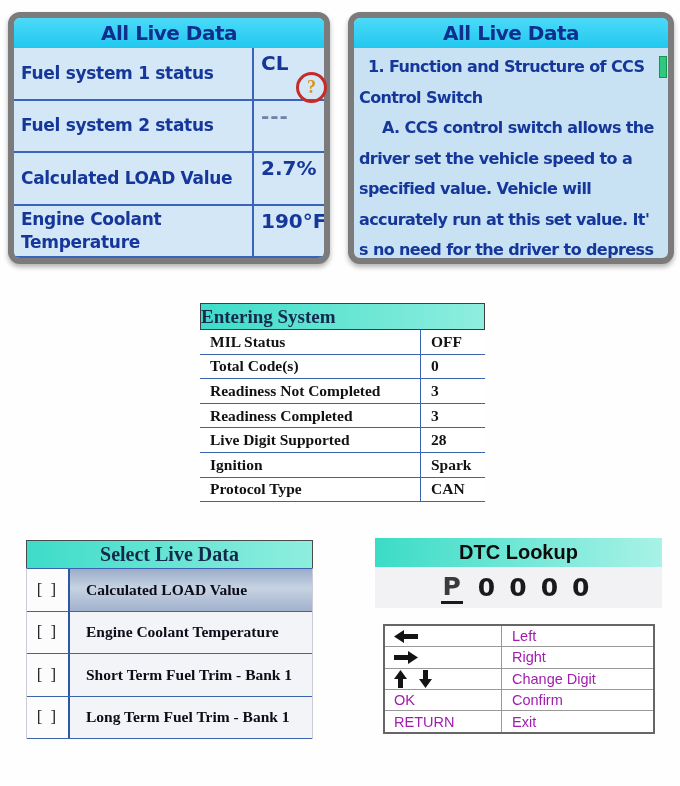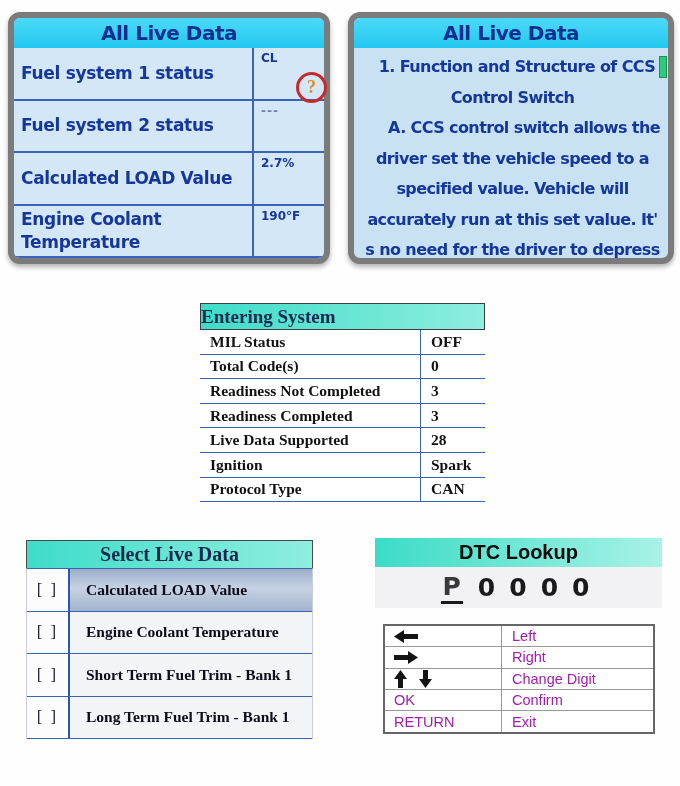--- a/index.html
+++ b/index.html
@@ -16,31 +16,31 @@
   .cyan-header { height:30px; line-height:30px; text-align:center;
                  background:linear-gradient(#4bd9f8,#23c8ef);
                  color:#0e2f8e; font-weight:bold; font-size:20px; letter-spacing:-0.5px; }
 
   
   .ld-body { display:flex; flex-direction:column; height:calc(100% - 30px); }
   .ld-row { flex:1; display:flex; border-bottom:2px solid #3a64bc; }
   .ld-label { flex:1; display:flex; align-items:center; padding-left:7px;
               color:#15379a; font-size:17px; font-weight:bold; letter-spacing:-0.3px; line-height:1.35; }
   .ld-value { width:72px; border-left:2px solid #3a64bc; padding:3px 0 0 7px;
-              color:#15379a; font-size:12px; font-weight:bold; }
+              color:#15379a; font-size:20px; font-weight:bold; }
   .ld-value.dim { color:#6e84a6; letter-spacing:1px; }
   .help-badge { position:absolute; left:296px; top:72px; width:31px; height:31px;
                 border:3px solid #c62b2b; border-radius:50%;
                 display:flex; align-items:center; justify-content:center;
                 color:#d6941c; font-weight:bold; font-size:18px;
                 font-family:"Liberation Serif", serif; z-index:6; cursor:pointer; }
 
   
   .tr-body { padding:4px 2px 0 5px; color:#15379a; font-size:16px; font-weight:bold;
-             letter-spacing:-0.6px;text-align:center; }
+             letter-spacing:-0.6px; }
   .tr-line { line-height:30.5px; white-space:nowrap; overflow:hidden; }
   .indent-sm { padding-left:9px; }
   .indent-md { padding-left:23px; }
   .scroll-thumb { position:absolute; right:1px; top:38px; width:8px; height:22px;
                   background:#2ec87e; border:1px solid #17944f; }
 
   
   .es-table { position:absolute; left:200px; top:303px; width:285px;
               font-family:"Liberation Serif", serif; background:#fff; }
   .es-header { height:27px; line-height:26px; 
@@ -146,21 +146,21 @@
     </div>
     <div class="es-row">
       <div class="es-label">Readiness Not Completed</div>
       <div class="es-value">3</div>
     </div>
     <div class="es-row">
       <div class="es-label">Readiness Completed</div>
       <div class="es-value">3</div>
     </div>
     <div class="es-row">
-      <div class="es-label">Live Data Supported</div>
+      <div class="es-label">Live Digit Supported</div>
       <div class="es-value">28</div>
     </div>
     <div class="es-row">
       <div class="es-label">Ignition</div>
       <div class="es-value">Spark</div>
     </div>
     <div class="es-row">
       <div class="es-label">Protocol Type</div>
       <div class="es-value">CAN</div>
     </div>

